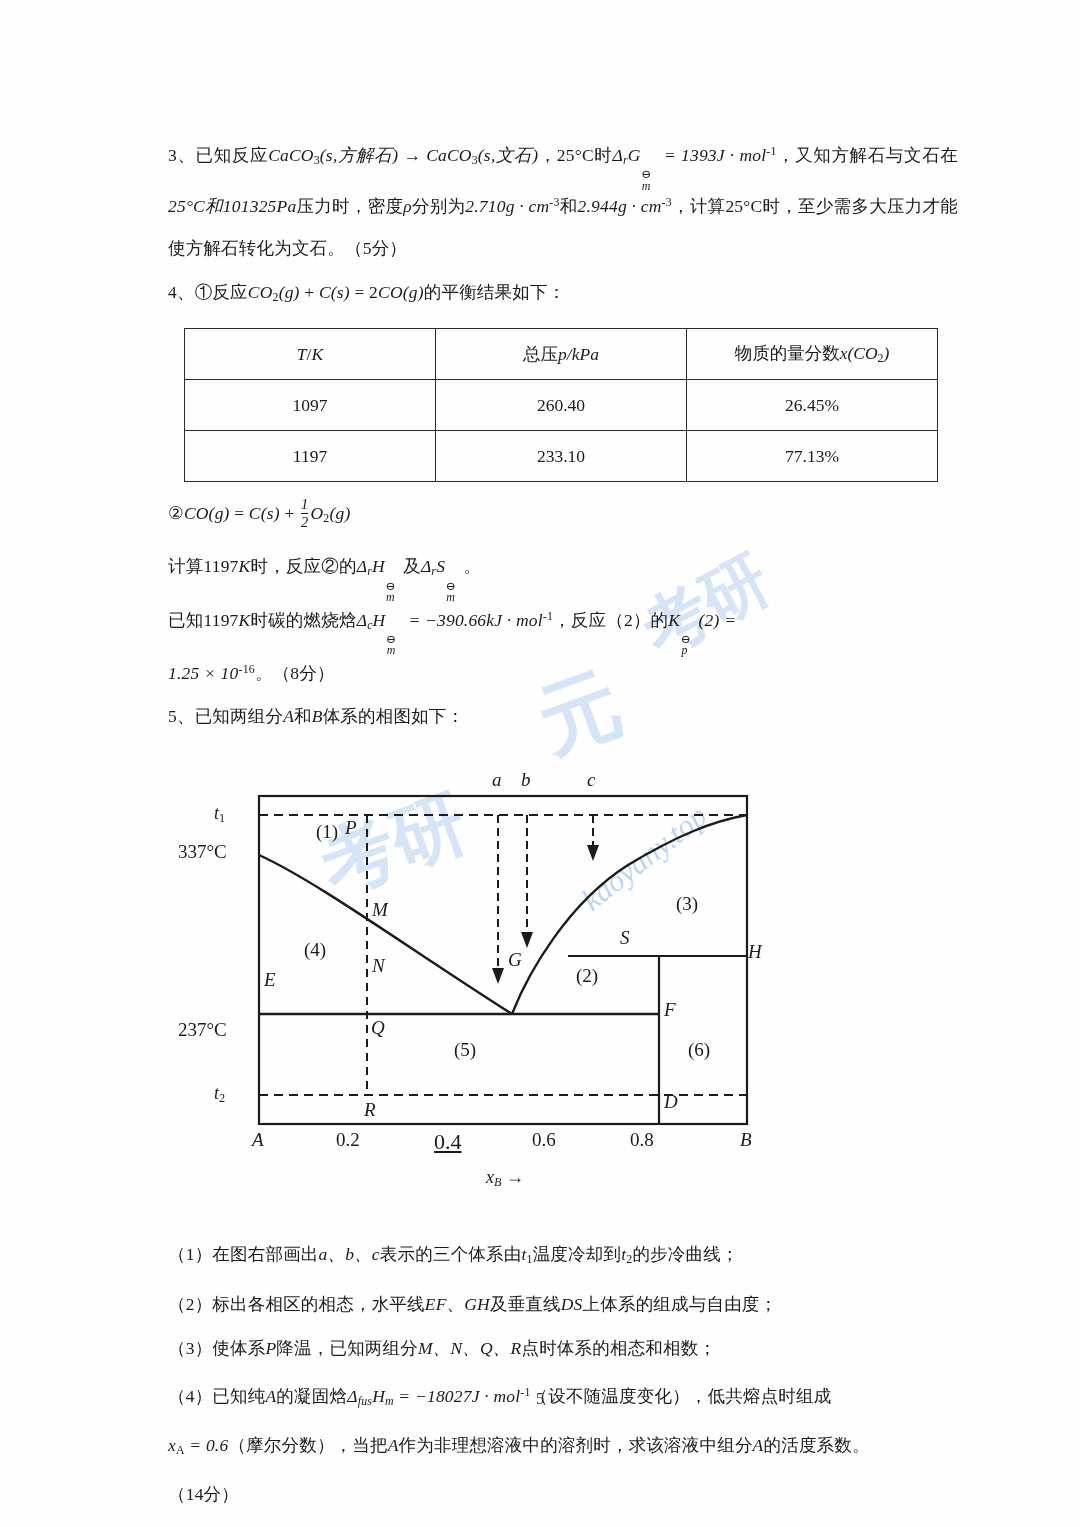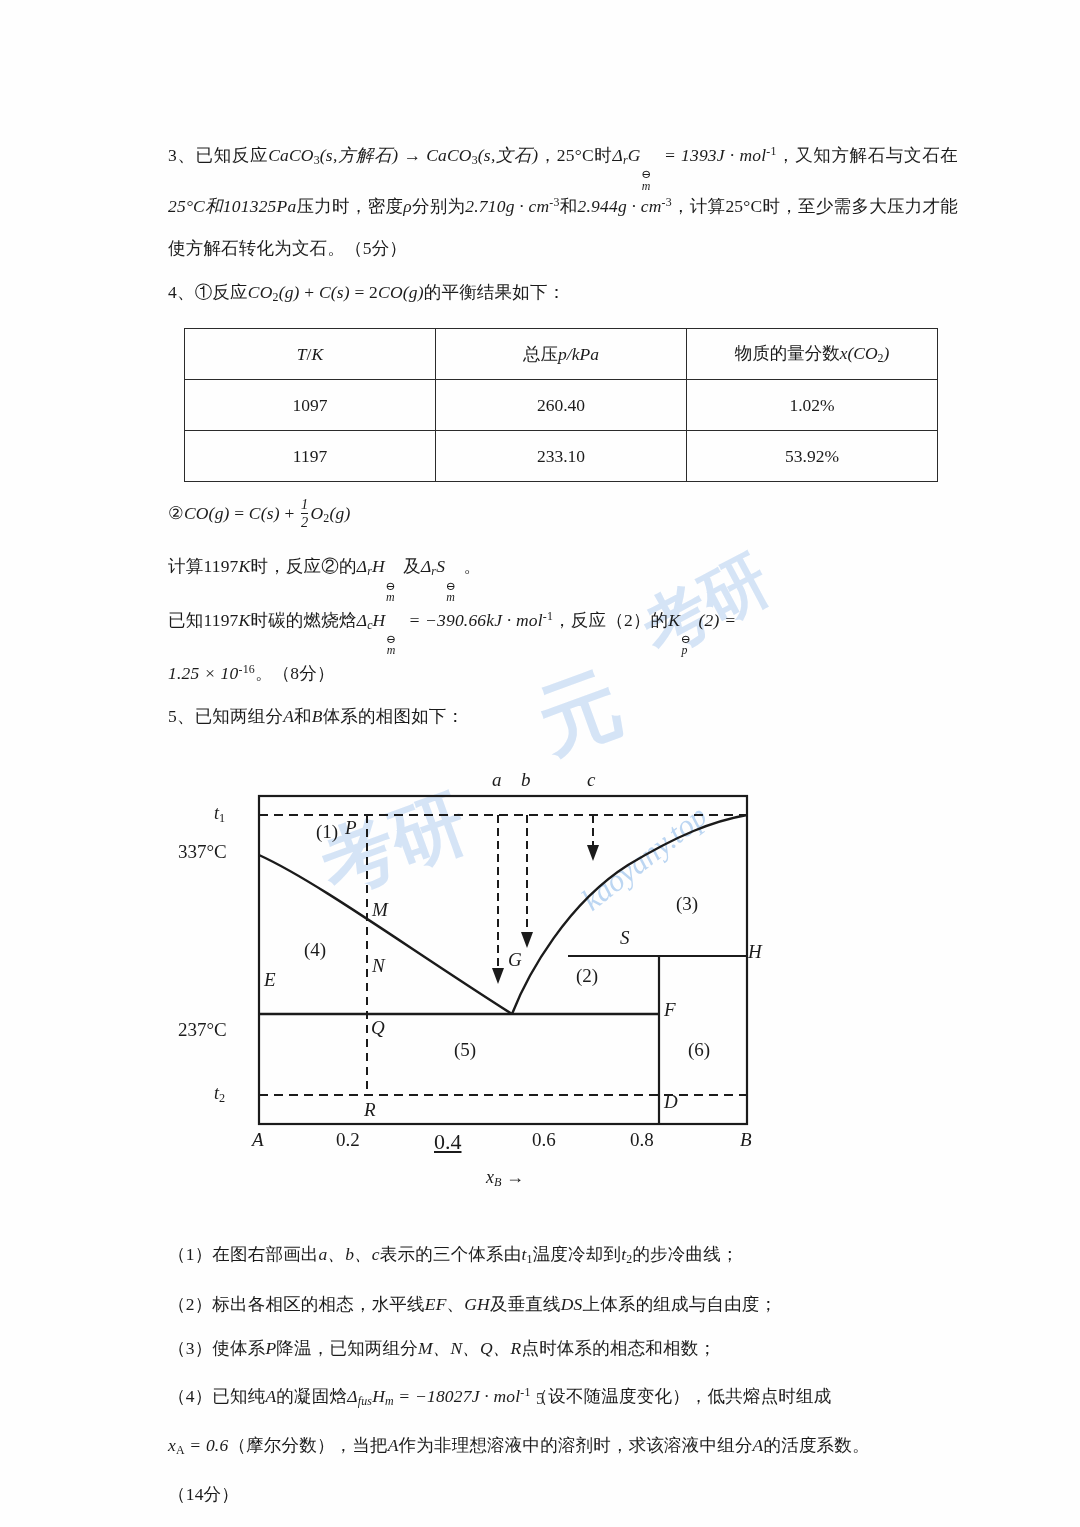--- a/index.html
+++ b/index.html
@@ -150,26 +150,26 @@
         <th>
           <span>总压</span><span class="mi">p</span><span class="mi">/kPa</span>
         </th>
         <th>
           <span>物质的量分数</span><span class="mi">x</span><span class="mi">(CO</span><sub class="sn">2</sub><span class="mi">)</span>
         </th>
       </tr>
       <tr>
         <td>1097</td>
         <td>260.40</td>
-        <td>1.02%</td>
+        <td>26.45%</td>
       </tr>
       <tr>
         <td>1197</td>
         <td>233.10</td>
-        <td>53.92%</td>
+        <td>77.13%</td>
       </tr>
     </tbody>
       </table>
 
     <p class="para" style="line-height:50px;">
       <span>②</span><span class="mi">CO</span><span class="mi">(g)</span><span> = </span><span class="mi">C</span><span class="mi">(s)</span><span> + </span><span class="frac"><span class="num">1</span><span class="bar"></span><span class="den">2</span></span><span class="mi">O</span><sub class="sn">2</sub><span class="mi">(g)</span>
     </p>
 
     <p class="para">
       <span>计算1197</span><span class="mi">K</span><span>时，反应②的</span><span class="mi">Δ</span><sub class="sm">r</sub><span class="mi">H</span><span class="stack"><span class="up">⊖</span><span class="dn mi">m</span></span><span>及</span><span class="mi">Δ</span><sub class="sm">r</sub><span class="mi">S</span><span class="stack"><span class="up">⊖</span><span class="dn mi">m</span></span><span>。</span>

